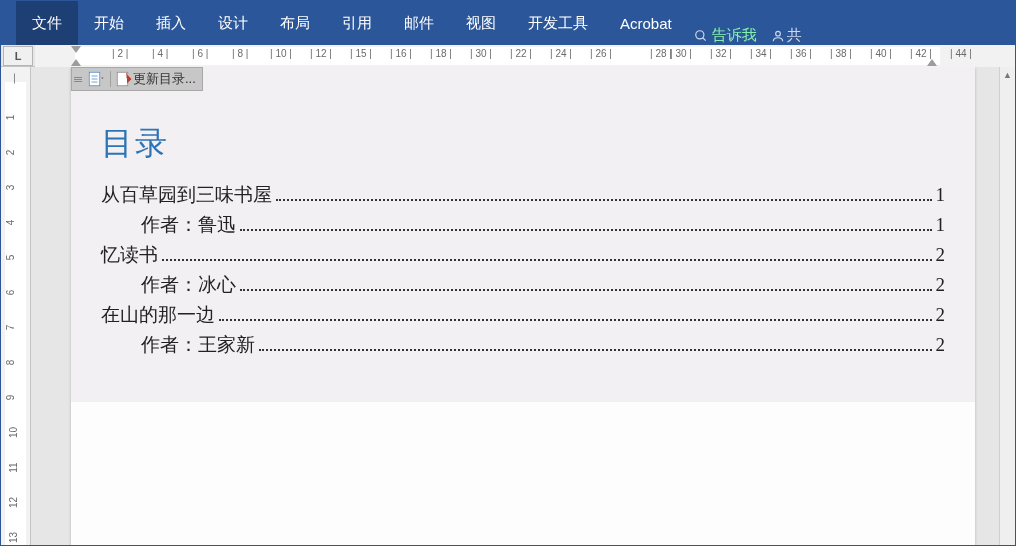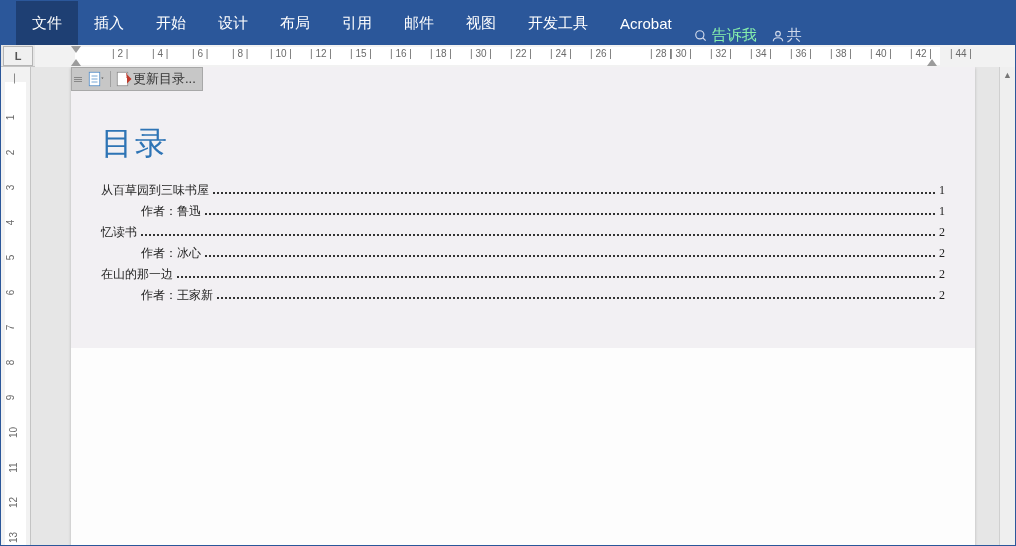--- a/index.html
+++ b/index.html
@@ -193,21 +193,21 @@
 .toc-title {
   font-size: 32px;
   color: #2e74b5;
   margin: 45px 0 16px 0;
   font-weight: normal;
   letter-spacing: 2px;
 }
 .toc-entry {
   display: flex;
   align-items: baseline;
-  font-size: 12px;
+  font-size: 19px;
   color: #222;
   margin: 4px 0;
   font-family: "SimSun", serif;
 }
 .toc-entry.level2 .entry-text { padding-left: 40px; }
 .entry-text { white-space: nowrap; }
 .dots {
   flex: 1;
   border-bottom: 2px dotted #333;
   margin: 0 4px 3px 4px;
@@ -231,22 +231,22 @@
   font-size: 9px;
 }
 </style>
 </head>
 <body>
 
 <div class="window-frame">
 
   <div class="ribbon">
     <div class="ribbon-tab">文件</div>
+    <div class="ribbon-tab">开始</div>
     <div class="ribbon-tab">插入</div>
-    <div class="ribbon-tab">开始</div>
     <div class="ribbon-tab">设计</div>
     <div class="ribbon-tab">布局</div>
     <div class="ribbon-tab">引用</div>
     <div class="ribbon-tab">邮件</div>
     <div class="ribbon-tab">视图</div>
     <div class="ribbon-tab">开发工具</div>
     <div class="ribbon-tab">Acrobat</div>
     <div class="search-box">
       <svg width="14" height="14" viewBox="0 0 24 24" fill="none" stroke="#cfd8ea" stroke-width="2">
           <circle cx="10" cy="10" r="7"></circle>

